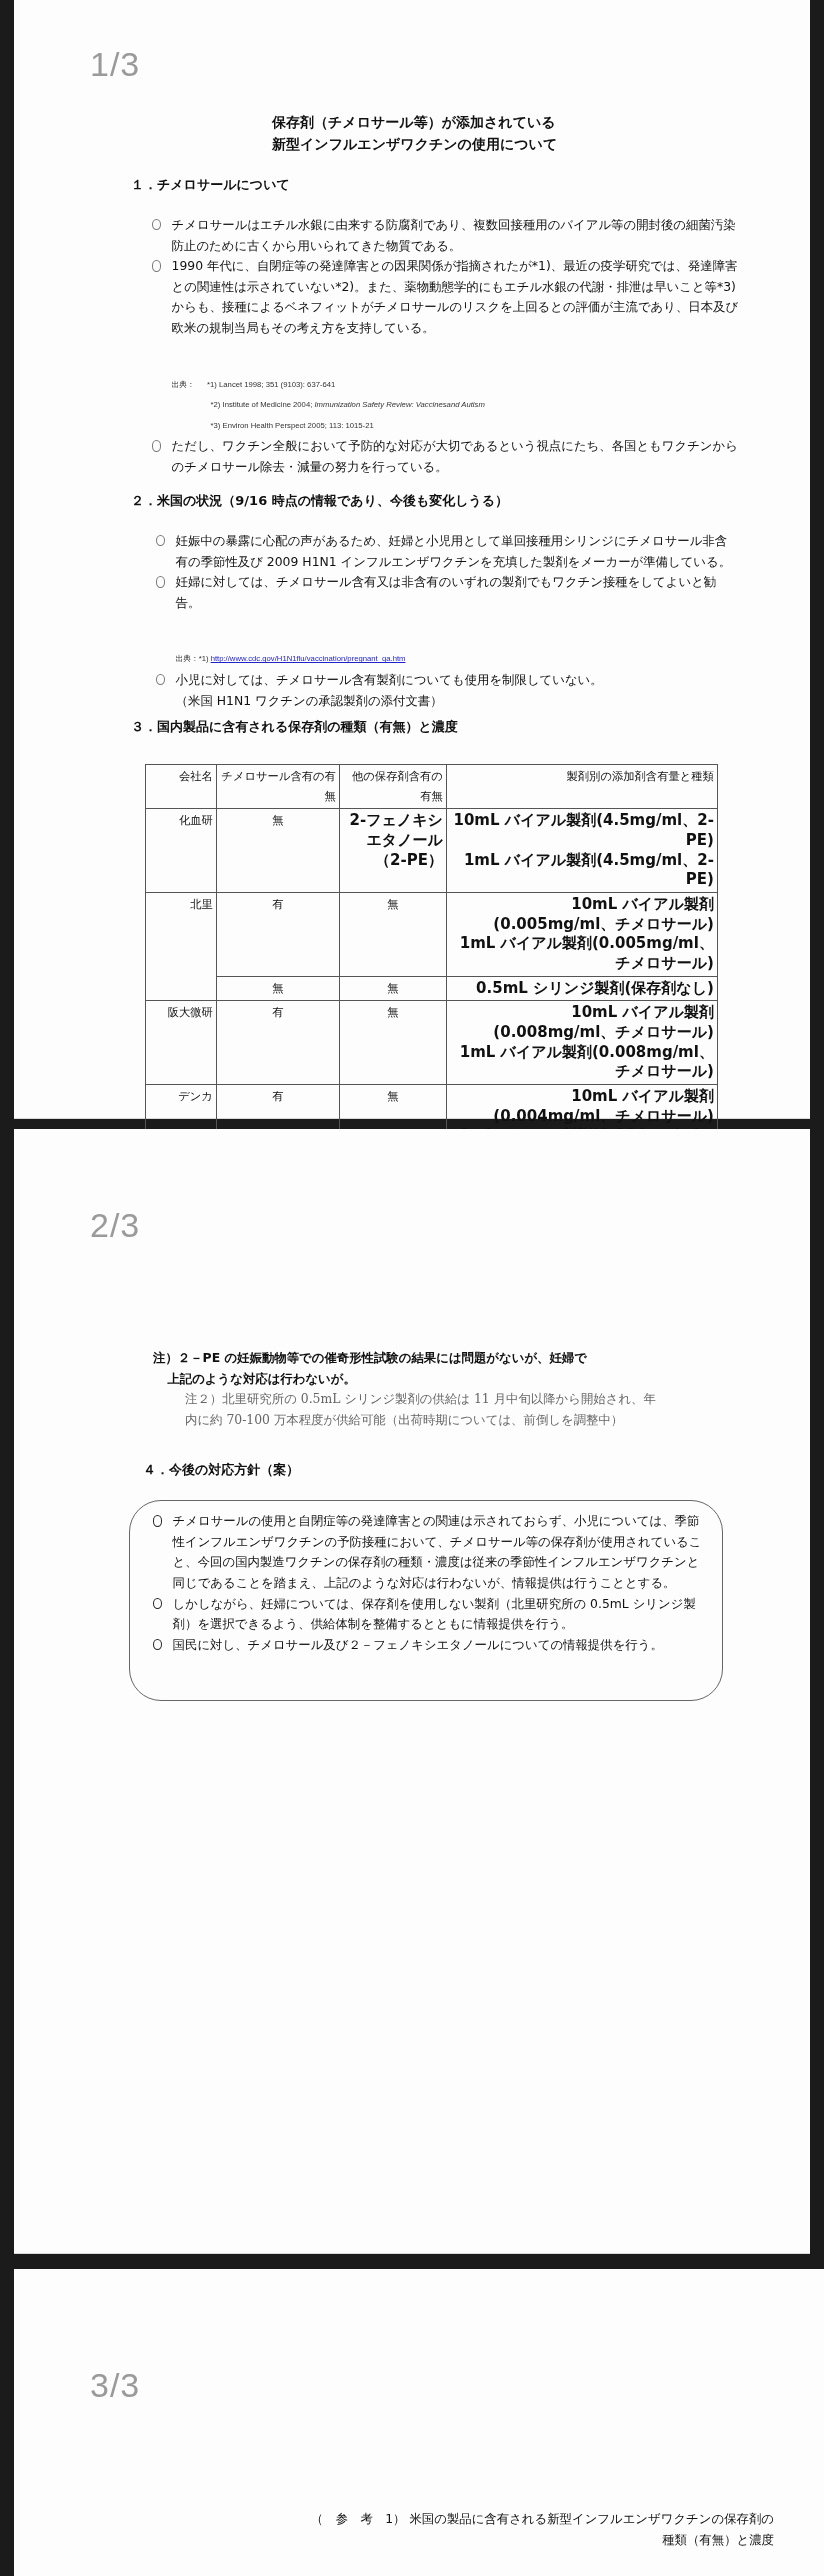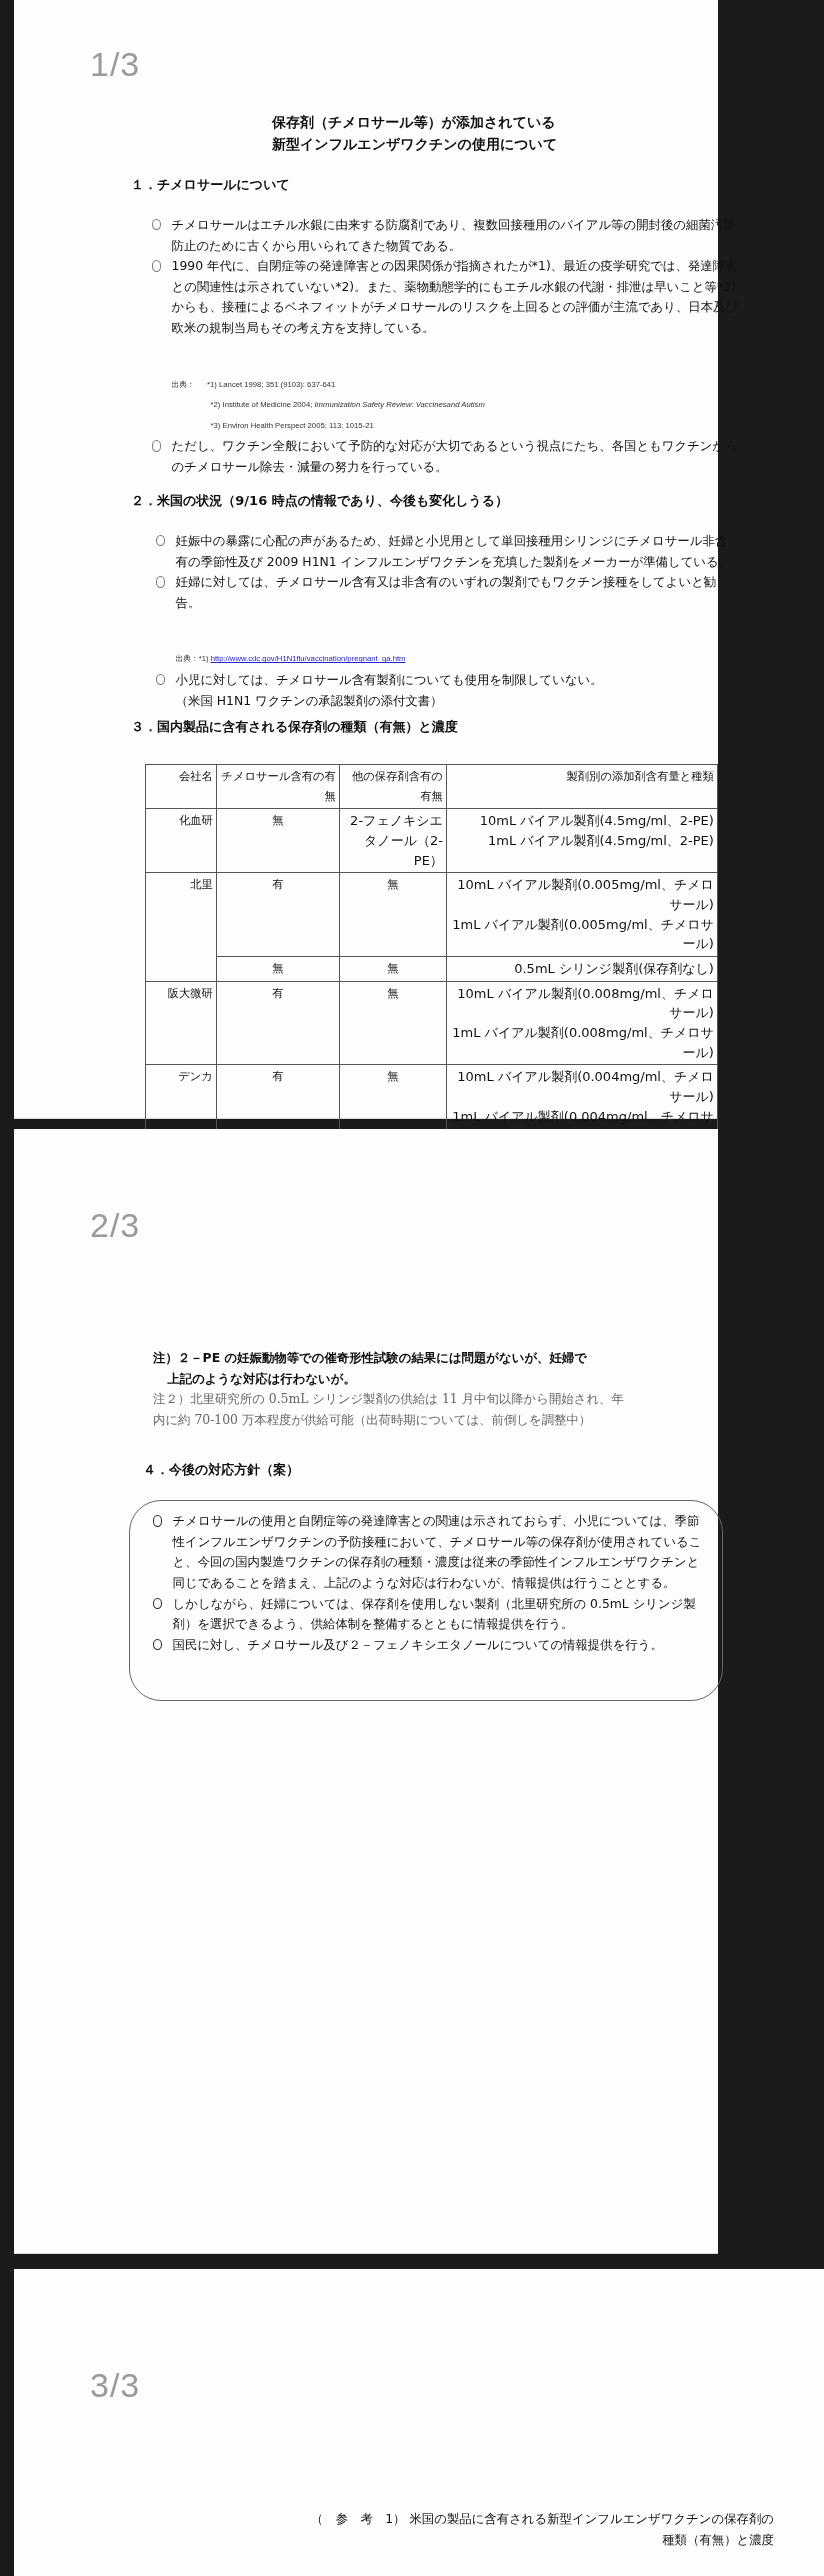--- a/index.html
+++ b/index.html
@@ -8,21 +8,21 @@
     height: 3428px;
     background: #1b1b1b;
     position: relative;
     overflow: hidden;
     font-family: "DejaVu Sans", "Liberation Sans", sans-serif;
     color: #111;
   }
   .page {
     position: absolute;
     left: 14px;
-    width: 704px;
+    width: 796px;
     background: #fdfdfd;
     border-bottom: 1px solid #d8d8d8;
   }
   #page1 { top: 0; height: 1118px; }
   #page2 { top: 1129px; height: 1124px; }
   #page3 { top: 2269px; height: 1150px; width: 811px; }
   .page-label {
     position: absolute;
     left: 76px;
     font-family: "Liberation Sans", sans-serif;
@@ -75,26 +75,26 @@
   }
   table.doc td, table.doc th {
     border: 1px solid #555;
     padding: 2.1px 3.1px;
     vertical-align: top;
     font-weight: normal;
     line-height: 19.6px;
     text-align: right;
   }
   table.doc .center { text-align: center; }
-  table.doc .small { font-size: 13px; line-height: 19.6px; }
+  table.doc .small { font-size: 15px; line-height: 19.6px; font-weight: bold; }
   .box {
     border: 1px solid #666;
     box-sizing: border-box;
   }
-  .gray { color: #666; }
+  .gray { color: #666; margin-left: 32px; }
 </style>
 </head>
 <body>
 
 <div class="page" id="page1">
   <div class="page-label" style="top:45px;">1/3</div>
 
   <div class="abs title" style="left:258px; top:112px; width:330px;">
     <div>保存剤（チメロサール等）が添加されている</div>
     <div>新型インフルエンザワクチンの使用について</div>

